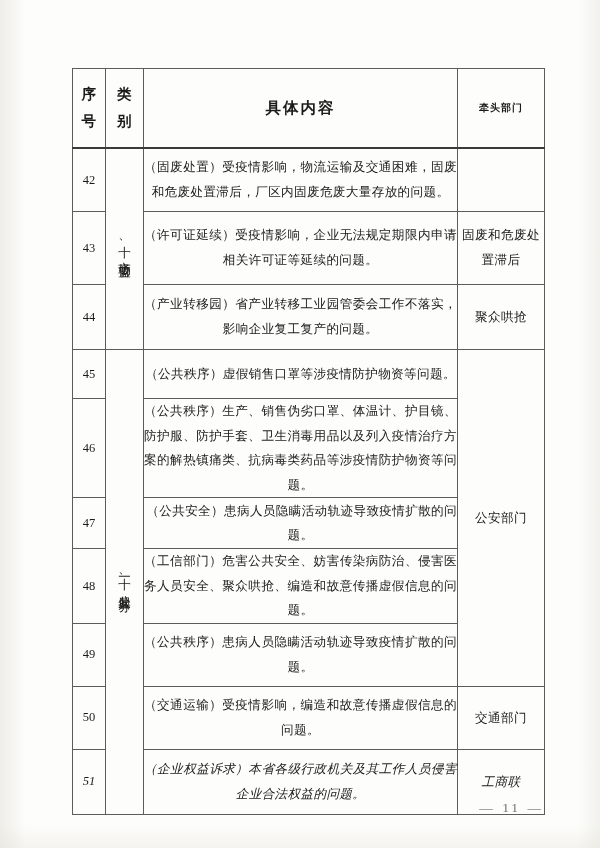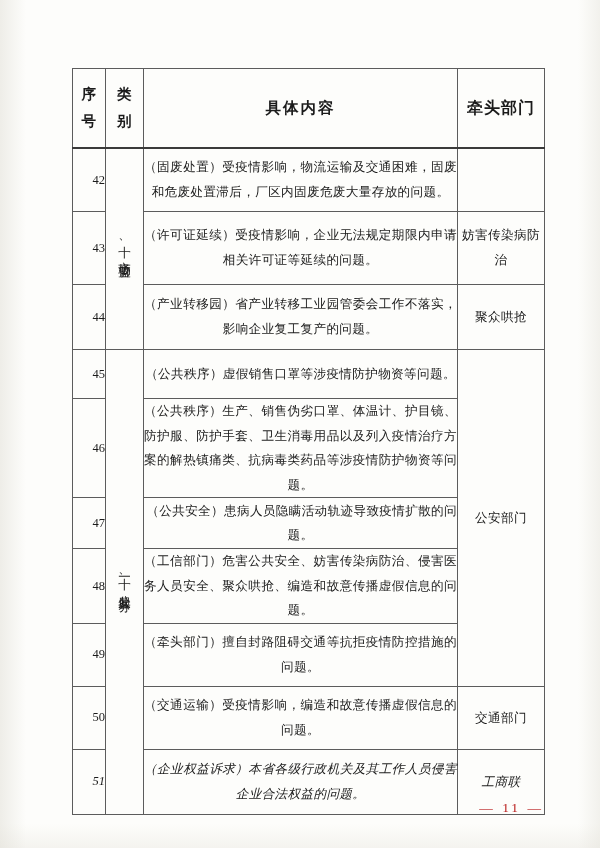--- a/index.html
+++ b/index.html
@@ -69,30 +69,30 @@
     letter-spacing: 0.5px;
   }
   .hdr-center {
     font-size: 15.5px;
     font-weight: bold;
     text-align: center;
     letter-spacing: 2px;
     font-family: Liberation Serif, serif;
   }
   .hdr-dept {
-    font-size: 16px;
+    font-size: 10px;
     font-weight: bold;
     text-align: center;
     letter-spacing: 1px;
   }
 
   
   .seq-cell {
     font-size: 12.5px;
-    text-align: right;
+    text-align: center;
     font-family: "Liberation Serif", serif;
   }
 
   .cat-cell {
     text-align: center;
     padding: 4px 0;
   }
   .cat-vert {
     writing-mode: vertical-rl;
     text-orientation: upright;
@@ -143,21 +143,21 @@
   .r50 td { height: 62px; }
   .r51 td { height: 64px; font-style: italic; }
 
   
   .page-footer {
     position: absolute;
     right: 56px;
     top: 800px;
     font-size: 13.5px;
     letter-spacing: 3px;
-    color: #b91c1c;
+    color: #737373;
     white-space: nowrap;
   }
 </style>
 </head>
 <body>
 
 <div class="page"></div>
 
 <div class="sheet">
 
@@ -203,21 +203,21 @@
           <div class="dept-text"></div>
         </td>
       </tr>
 
       <tr class="r43">
         <td class="seq-cell">43</td>
         <td class="body-cell">
           <div class="body-text">（许可证延续）受疫情影响，企业无法规定期限内申请相关许可证等延续的问题。</div>
         </td>
         <td class="dept-cell">
-          <div class="dept-text">妨害传染病防治</div>
+          <div class="dept-text">固废和危废处置滞后</div>
         </td>
       </tr>
 
       <tr class="r44">
         <td class="seq-cell">44</td>
         <td class="body-cell">
           <div class="body-text">（产业转移园）省产业转移工业园管委会工作不落实，影响企业复工复产的问题。</div>
         </td>
         <td class="dept-cell">
           <div class="dept-text">聚众哄抢</div>
@@ -254,21 +254,21 @@
       <tr class="r48">
         <td class="seq-cell">48</td>
         <td class="body-cell">
           <div class="body-text">（工信部门）危害公共安全、妨害传染病防治、侵害医务人员安全、聚众哄抢、编造和故意传播虚假信息的问题。</div>
         </td>
       </tr>
 
       <tr class="r49">
         <td class="seq-cell">49</td>
         <td class="body-cell">
-          <div class="body-text">（牵头部门）擅自封路阻碍交通等抗拒疫情防控措施的问题。</div>
+          <div class="body-text">（公共秩序）患病人员隐瞒活动轨迹导致疫情扩散的问题。</div>
         </td>
       </tr>
 
       <tr class="r50">
         <td class="seq-cell">50</td>
         <td class="body-cell">
           <div class="body-text">（交通运输）受疫情影响，编造和故意传播虚假信息的问题。</div>
         </td>
         <td class="dept-cell">
           <div class="dept-text">交通部门</div>

